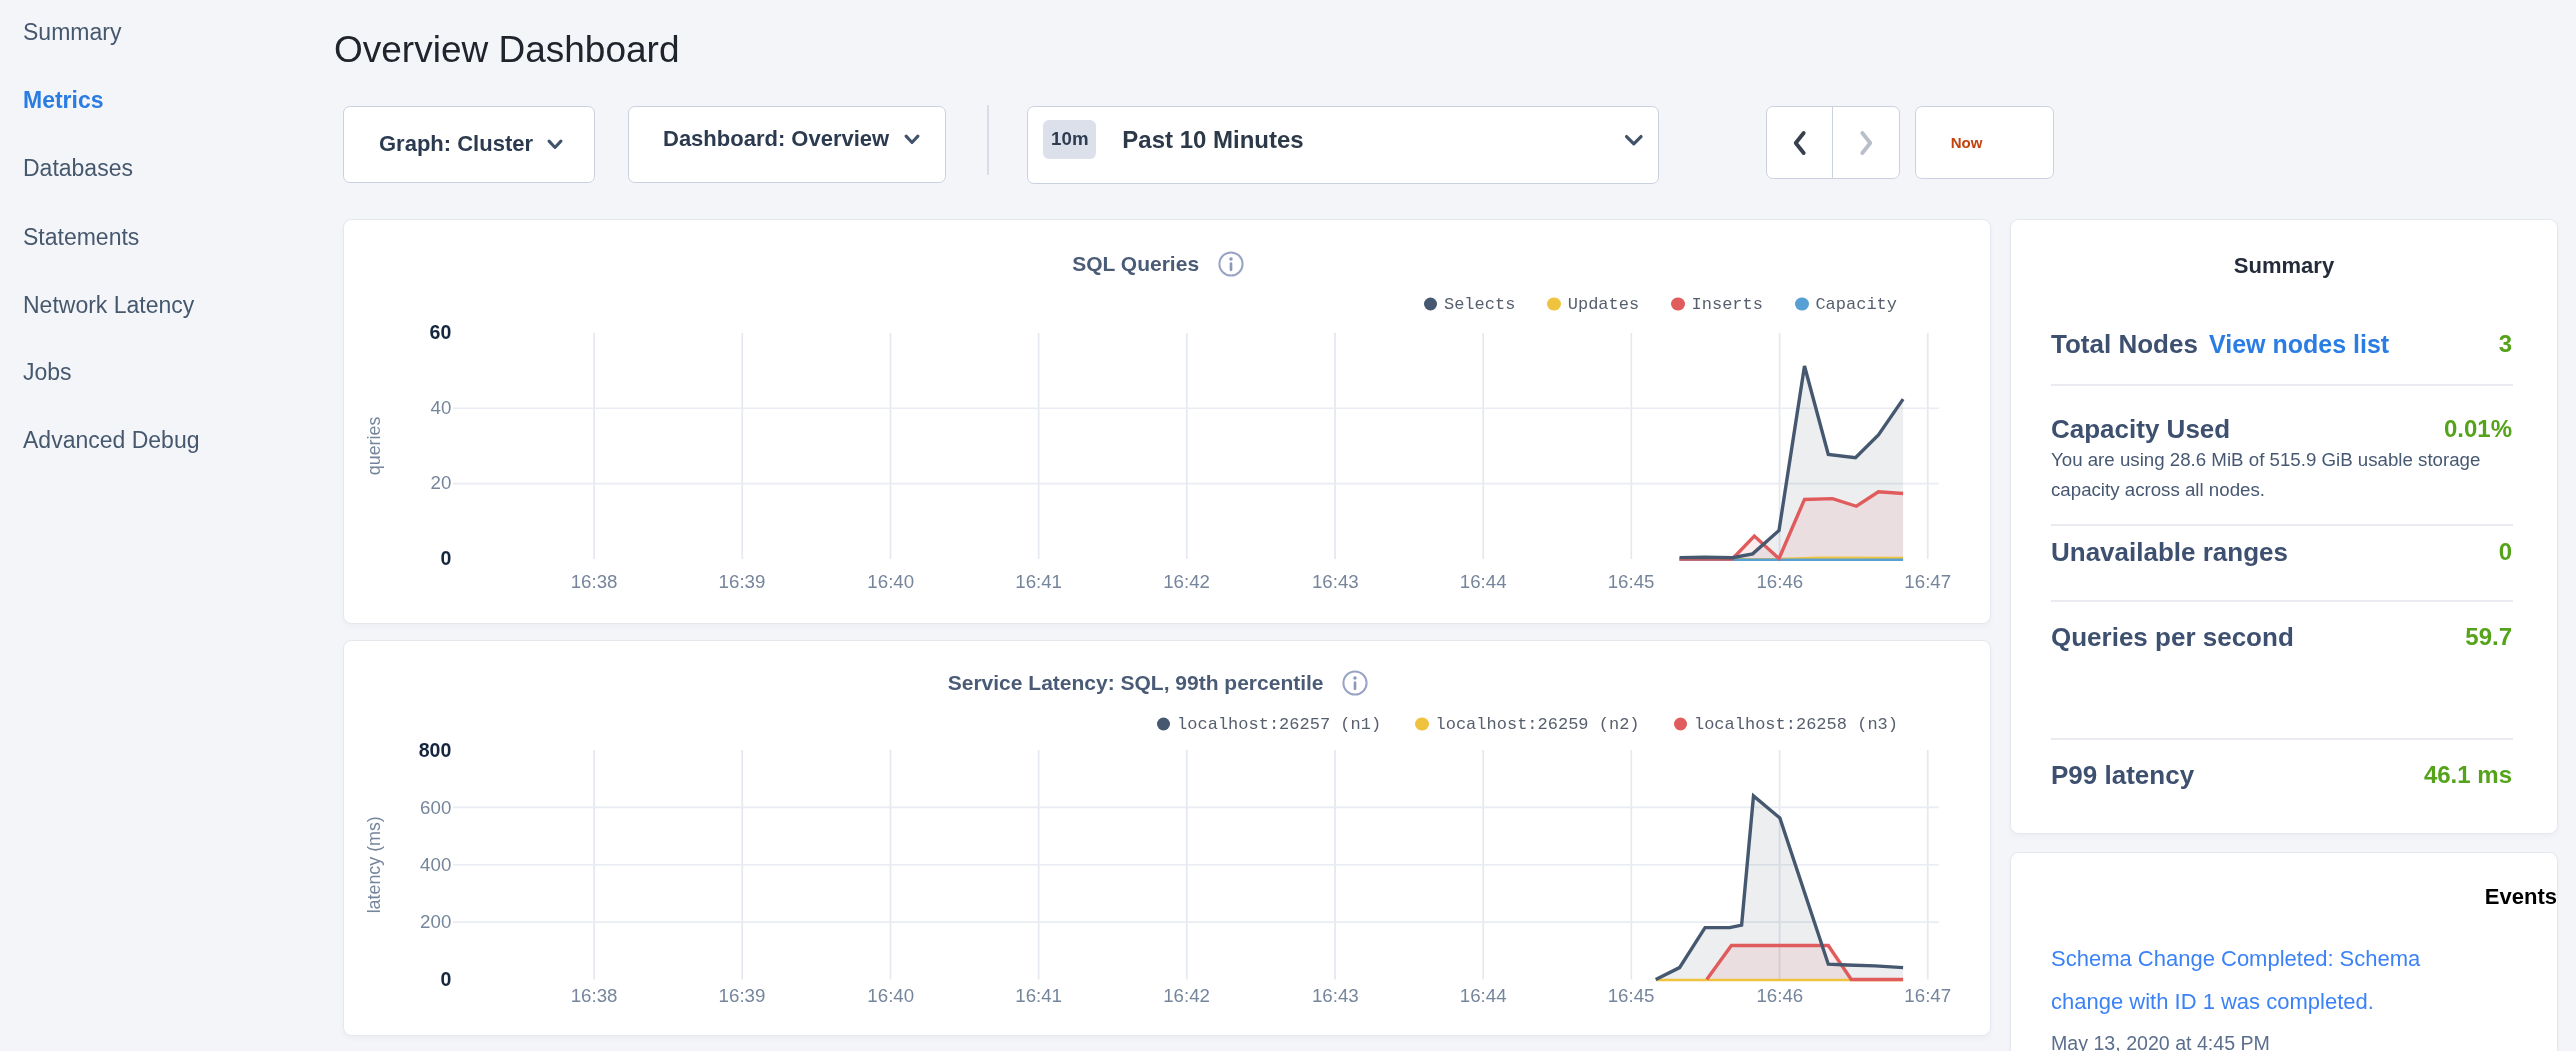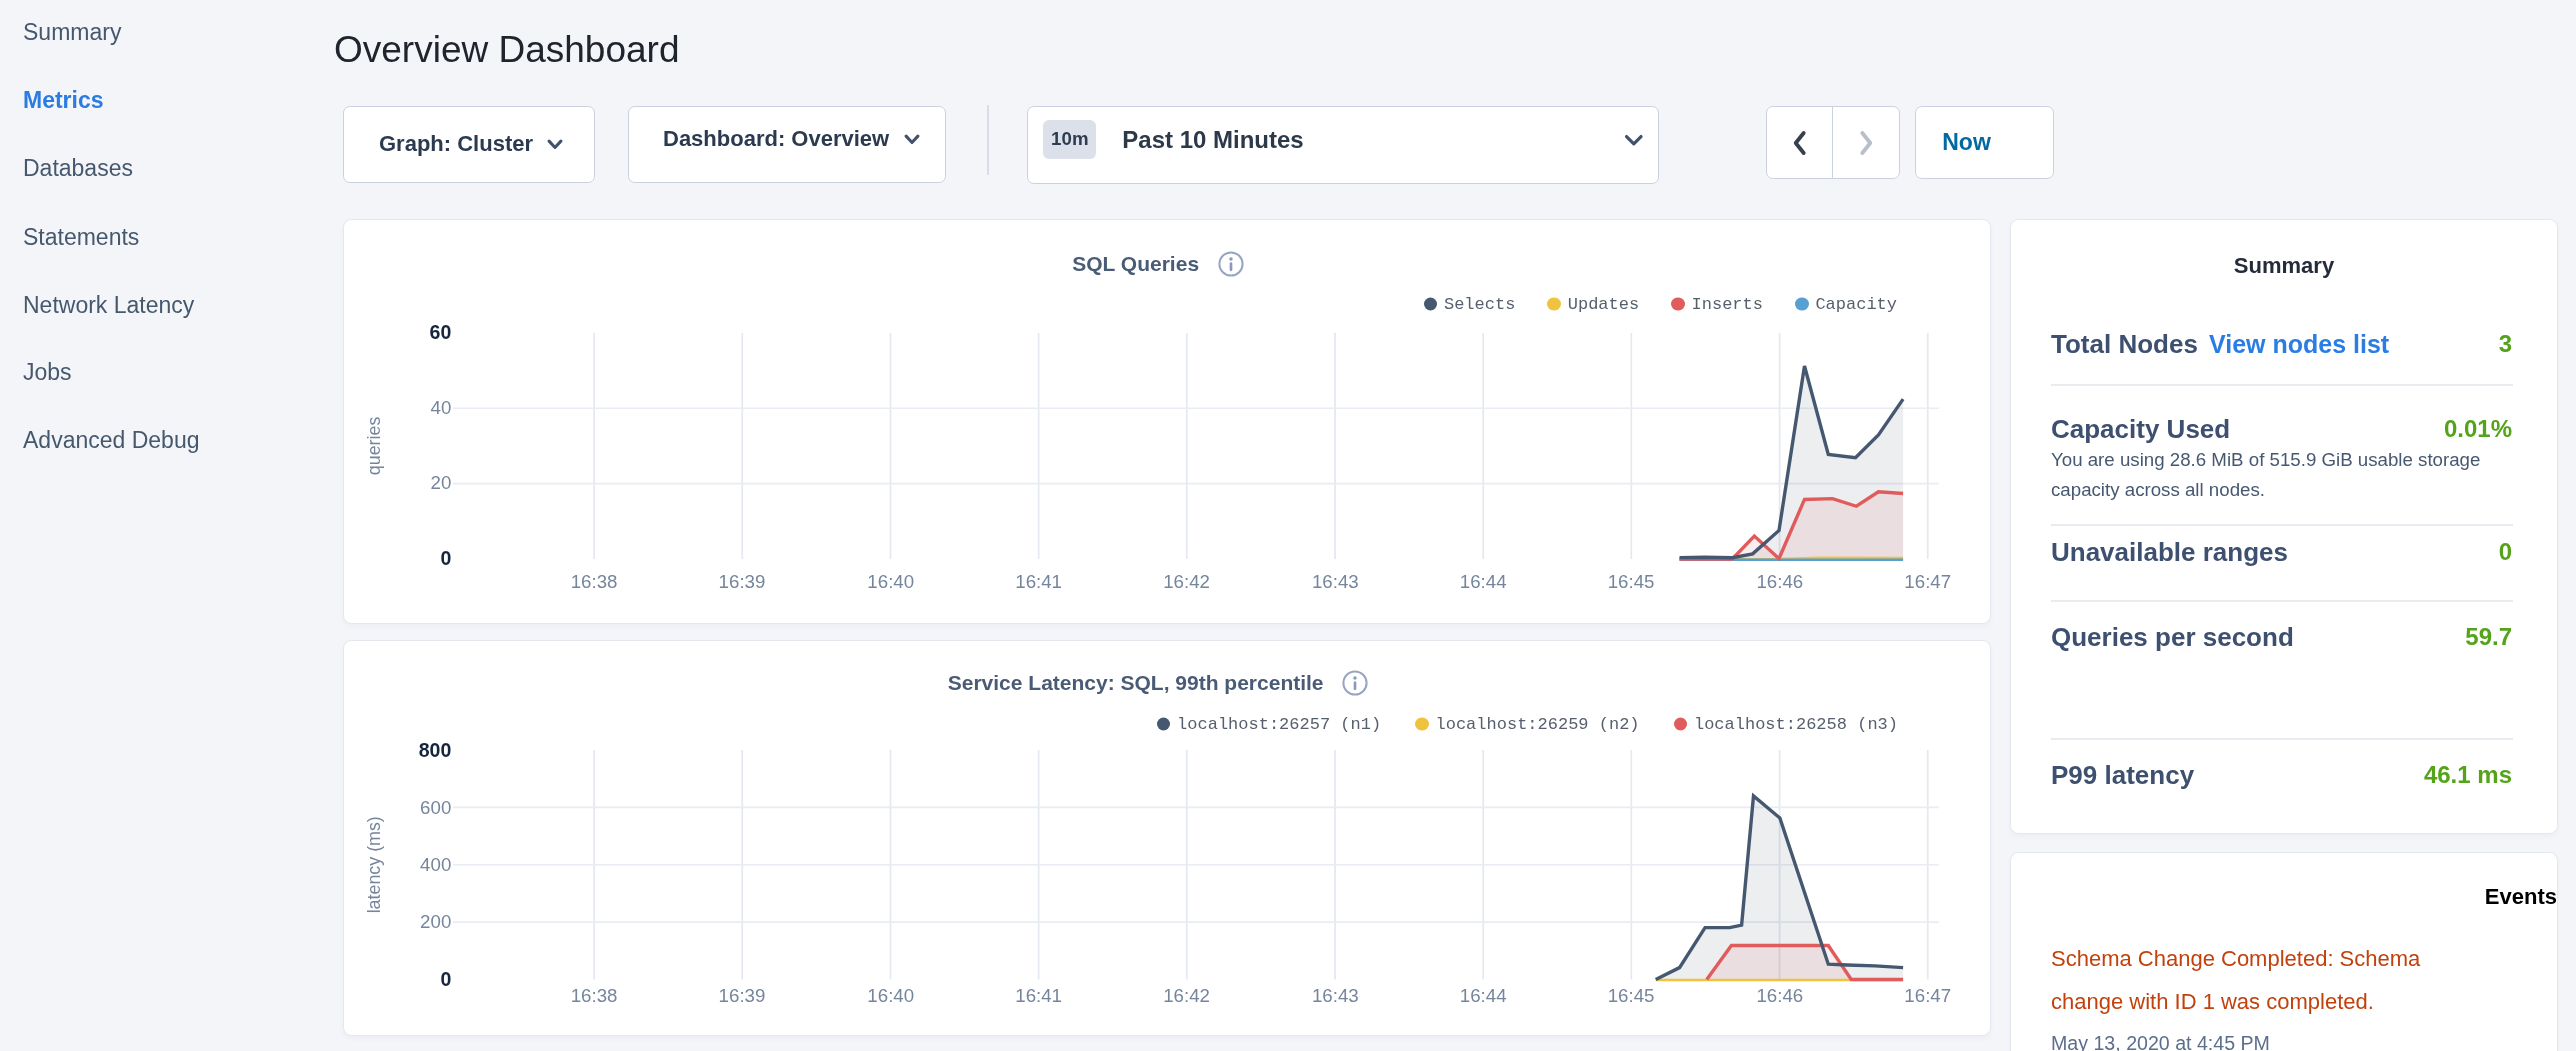--- a/index.html
+++ b/index.html
@@ -57,21 +57,21 @@
         <polyline points="15,3.5 5.5,15.5 15,27.5" fill="none" stroke="#39404d" stroke-width="4.6" stroke-linecap="round" stroke-linejoin="round"></polyline>
       </svg>
   </div>
   <div style="width:50%;height:100%;display:flex;align-items:center;justify-content:center;">
     <svg width="17" height="26" viewBox="0 0 20 31">
         <polyline points="5,3.5 14.5,15.5 5,27.5" fill="none" stroke="#b9bfca" stroke-width="4.6" stroke-linecap="round" stroke-linejoin="round"></polyline>
       </svg>
   </div>
 </div>
 <div class="ctrl" style="left:1915px;top:106px;width:139px;height:73px;justify-content:center;padding-right:36px;">
-  <span style="font-size:23px;font-weight:bold;color:#0369a1;">Now</span>
+  <span style="font-size:15px;font-weight:bold;color:#c2410c;">Now</span>
 </div>
 
 <div class="card" style="left:343px;top:219px;width:1648px;height:405px;"></div>
 <div class="ctitle" style="left:334px;top:249px;width:1648px;height:29px;">
   <span>SQL Queries</span>
   <svg width="26" height="26" viewBox="0 0 31 31" style="margin-left:18.7px;">
       <circle cx="15.5" cy="15.5" r="13.8" fill="none" stroke="#99a3c4" stroke-width="2.4"></circle>
       <circle cx="15.5" cy="9.5" r="2.1" fill="#8d98bd"></circle>
       <rect x="13.9" y="13.5" width="3.2" height="10.5" rx="1.6" fill="#8d98bd"></rect>
     </svg>
@@ -212,16 +212,16 @@
   <div class="sdiv" style="top:380px;"></div>
   <div class="abs vc slabel" style="left:40px;top:417px;">Queries per second</div>
   <div class="abs vc sval" style="right:45px;top:417px;">59.7</div>
   <div class="sdiv" style="top:518px;"></div>
   <div class="abs vc slabel" style="left:40px;top:555px;">P99 latency</div>
   <div class="abs vc sval" style="right:45px;top:555px;">46.1 ms</div>
 </div>
 
 <div class="card" style="left:2010px;top:852px;width:548px;height:221px;">
   <div class="abs vc" style="left:0;width:100%;top:44px;text-align:right;font-size:22px;font-weight:bold;color:#000000;">Events</div>
-  <div class="abs" style="left:40px;top:84px;width:425px;font-size:22px;color:#c2410c;line-height:43px;">Schema Change Completed: Schema change with ID 1 was completed.</div>
+  <div class="abs" style="left:40px;top:84px;width:425px;font-size:22px;color:#3b82f6;line-height:43px;">Schema Change Completed: Schema change with ID 1 was completed.</div>
   <div class="abs" style="left:40px;top:179px;font-size:19.6px;color:#5b6f8d;">May 13, 2020 at 4:45 PM</div>
 </div>
 
 
 </body></html>

